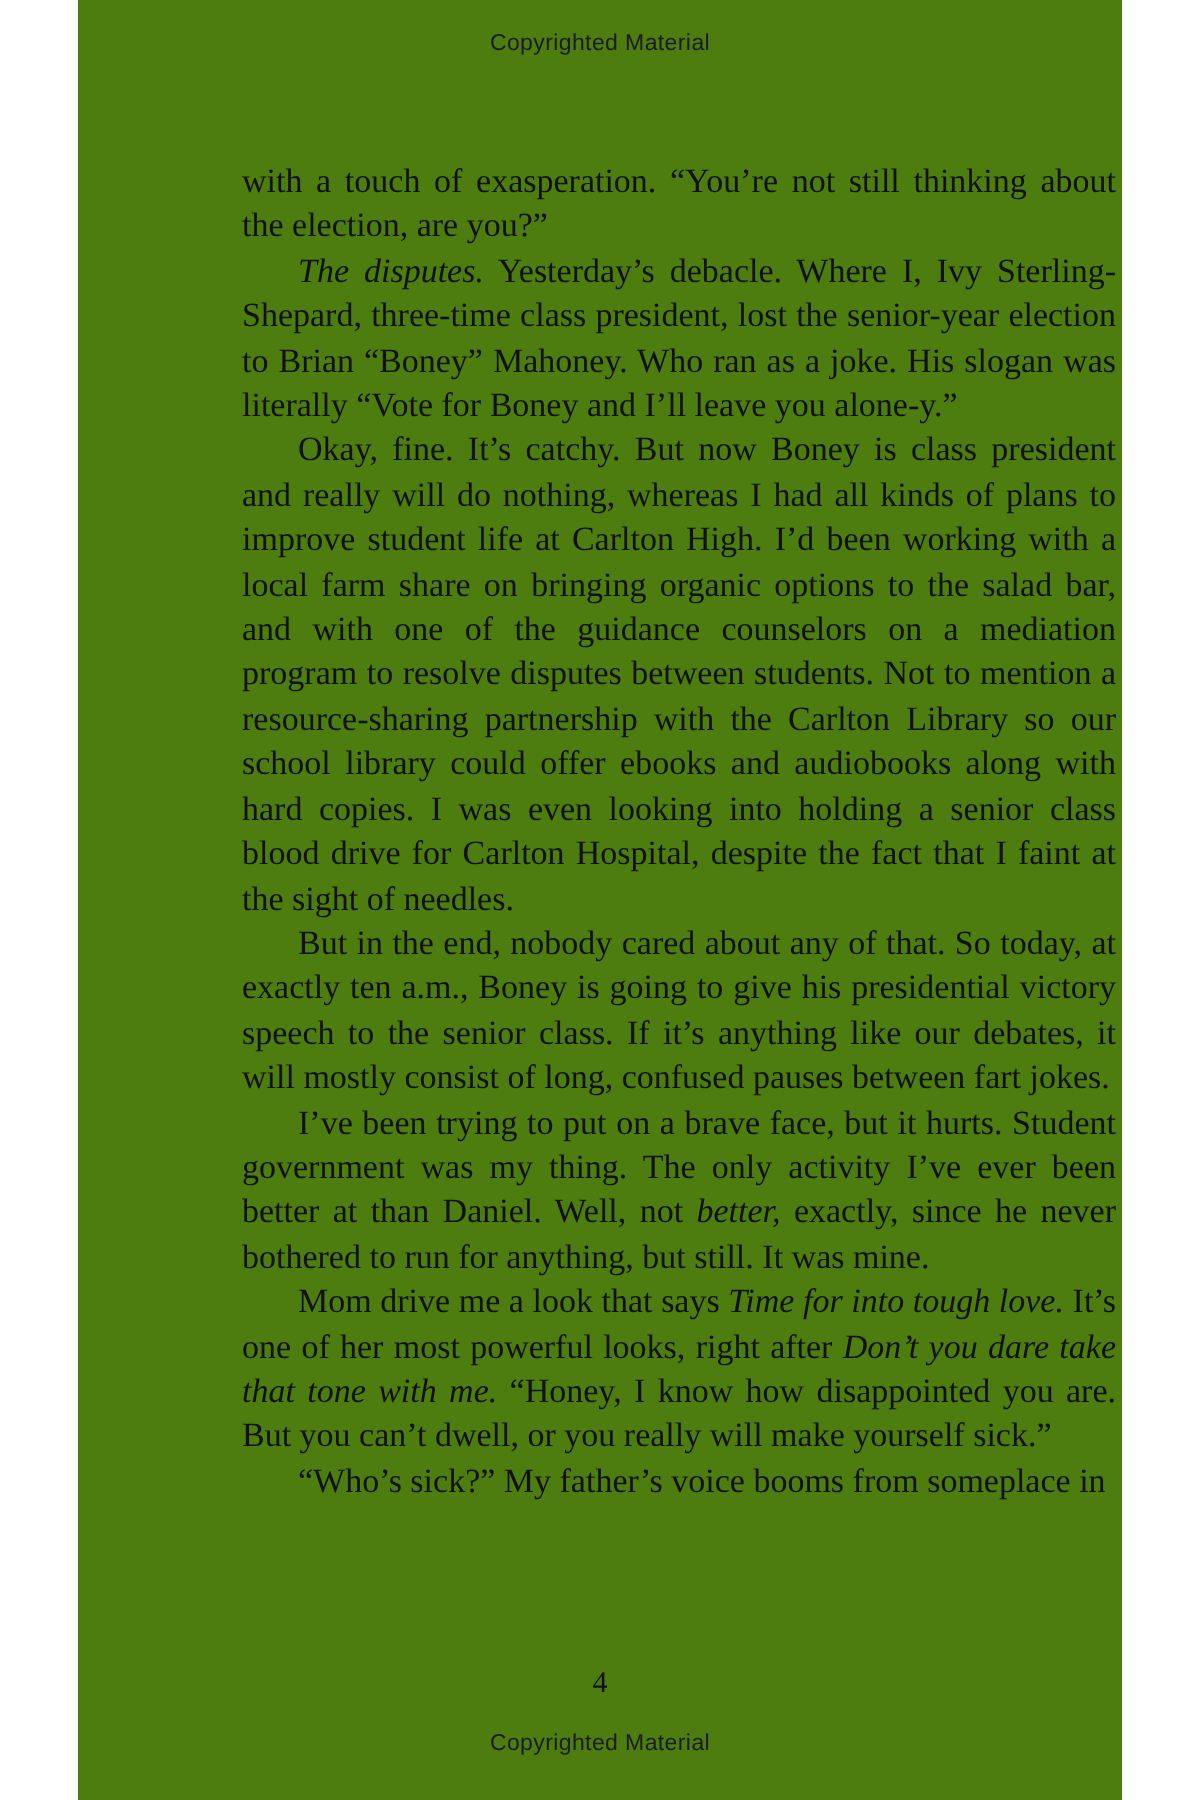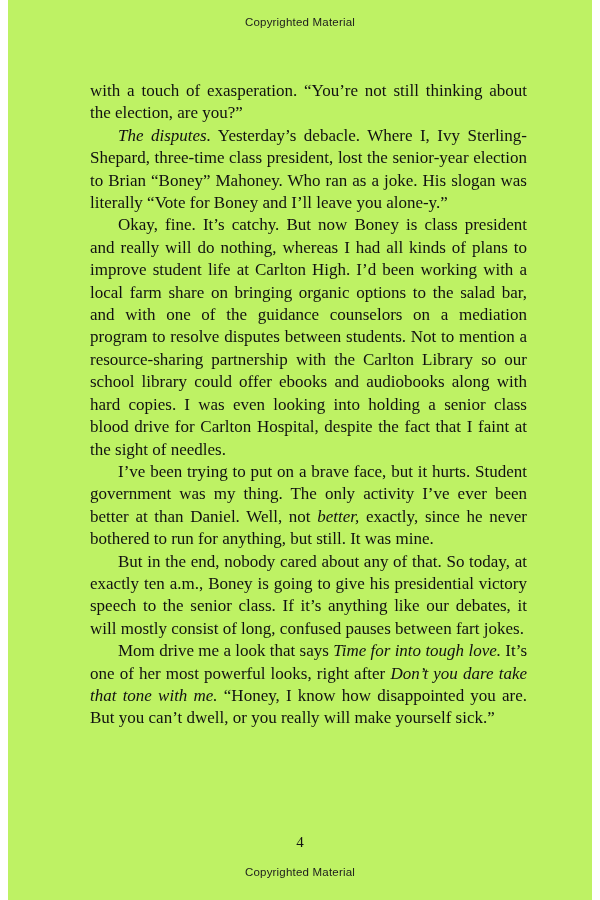--- a/index.html
+++ b/index.html
@@ -2,23 +2,23 @@
 <html><head>
 <meta charset="utf-8">
 <style>
   * { margin: 0; padding: 0; box-sizing: border-box; }
   html, body {
     background: #ffffff;
     font-family: "Liberation Serif", serif;
   }
   .book-page {
     position: relative;
-    width: 584px;
+    width: 522px;
     height: 900px;
-    background: #bef264;
+    background: #4d7c0f;
     overflow: hidden;
     margin: 0 auto;
   }
   .copyright-notice {
     position: absolute;
     left: 0;
     width: 100%;
     text-align: center;
     font-family: "Liberation Sans", sans-serif;
     font-size: 11.5px;
@@ -62,22 +62,23 @@
 <body>
 
 <div class="book-page">
 
   <div class="copyright-notice copyright-top">Copyrighted Material</div>
 
   <div class="page-text">
       <p class=""><span>with a touch of exasperation. “You’re not still thinking about the election, are you?”</span></p>
       <p class="indent"><em>The disputes.</em><span> Yesterday’s debacle. Where I, Ivy Sterling-Shepard, three-time class president, lost the senior-year election to Brian “Boney” Mahoney. Who ran as a joke. His slogan was literally “Vote for Boney and I’ll leave you alone-y.”</span></p>
       <p class="indent"><span>Okay, fine. It’s catchy. But now Boney is class president and really will do nothing, whereas I had all kinds of plans to improve student life at Carlton High. I’d been working with a local farm share on bringing organic options to the salad bar, and with one of the guidance counselors on a mediation program to resolve disputes between students. Not to mention a resource-sharing partnership with the Carlton Library so our school library could offer ebooks and audiobooks along with hard copies. I was even looking into holding a senior class blood drive for Carlton Hospital, despite the fact that I faint at the sight of needles.</span></p>
+      <p class="indent"><span>But in the end, nobody cared about any of that. So today, at exactly ten a.m., Boney is going to give his presidential victory speech to the senior class. If it’s anything like our debates, it will mostly consist of long, confused pauses between fart jokes.</span></p>
       <p class="indent"><span>I’ve been trying to put on a brave face, but it hurts. Student government was my thing. The only activity I’ve ever been better at than Daniel. Well, not </span><em>better,</em><span> exactly, since he never bothered to run for anything, but still. It was mine.</span></p>
-      <p class="indent"><span>But in the end, nobody cared about any of that. So today, at exactly ten a.m., Boney is going to give his presidential victory speech to the senior class. If it’s anything like our debates, it will mostly consist of long, confused pauses between fart jokes.</span></p>
       <p class="indent"><span>Mom drive me a look that says </span><em>Time for into tough love.</em><span> It’s one of her most powerful looks, right after </span><em>Don’t you dare take that tone with me.</em><span> “Honey, I know how disappointed you are. But you can’t dwell, or you really will make yourself sick.”</span></p>
+      <p class="indent"><span>“Who’s sick?” My father’s voice booms from someplace in</span></p>
     </div>
 
   <div class="page-number">4</div>
 
   <div class="copyright-notice copyright-bottom">Copyrighted Material</div>
 
 </div>
 
 </body></html>

